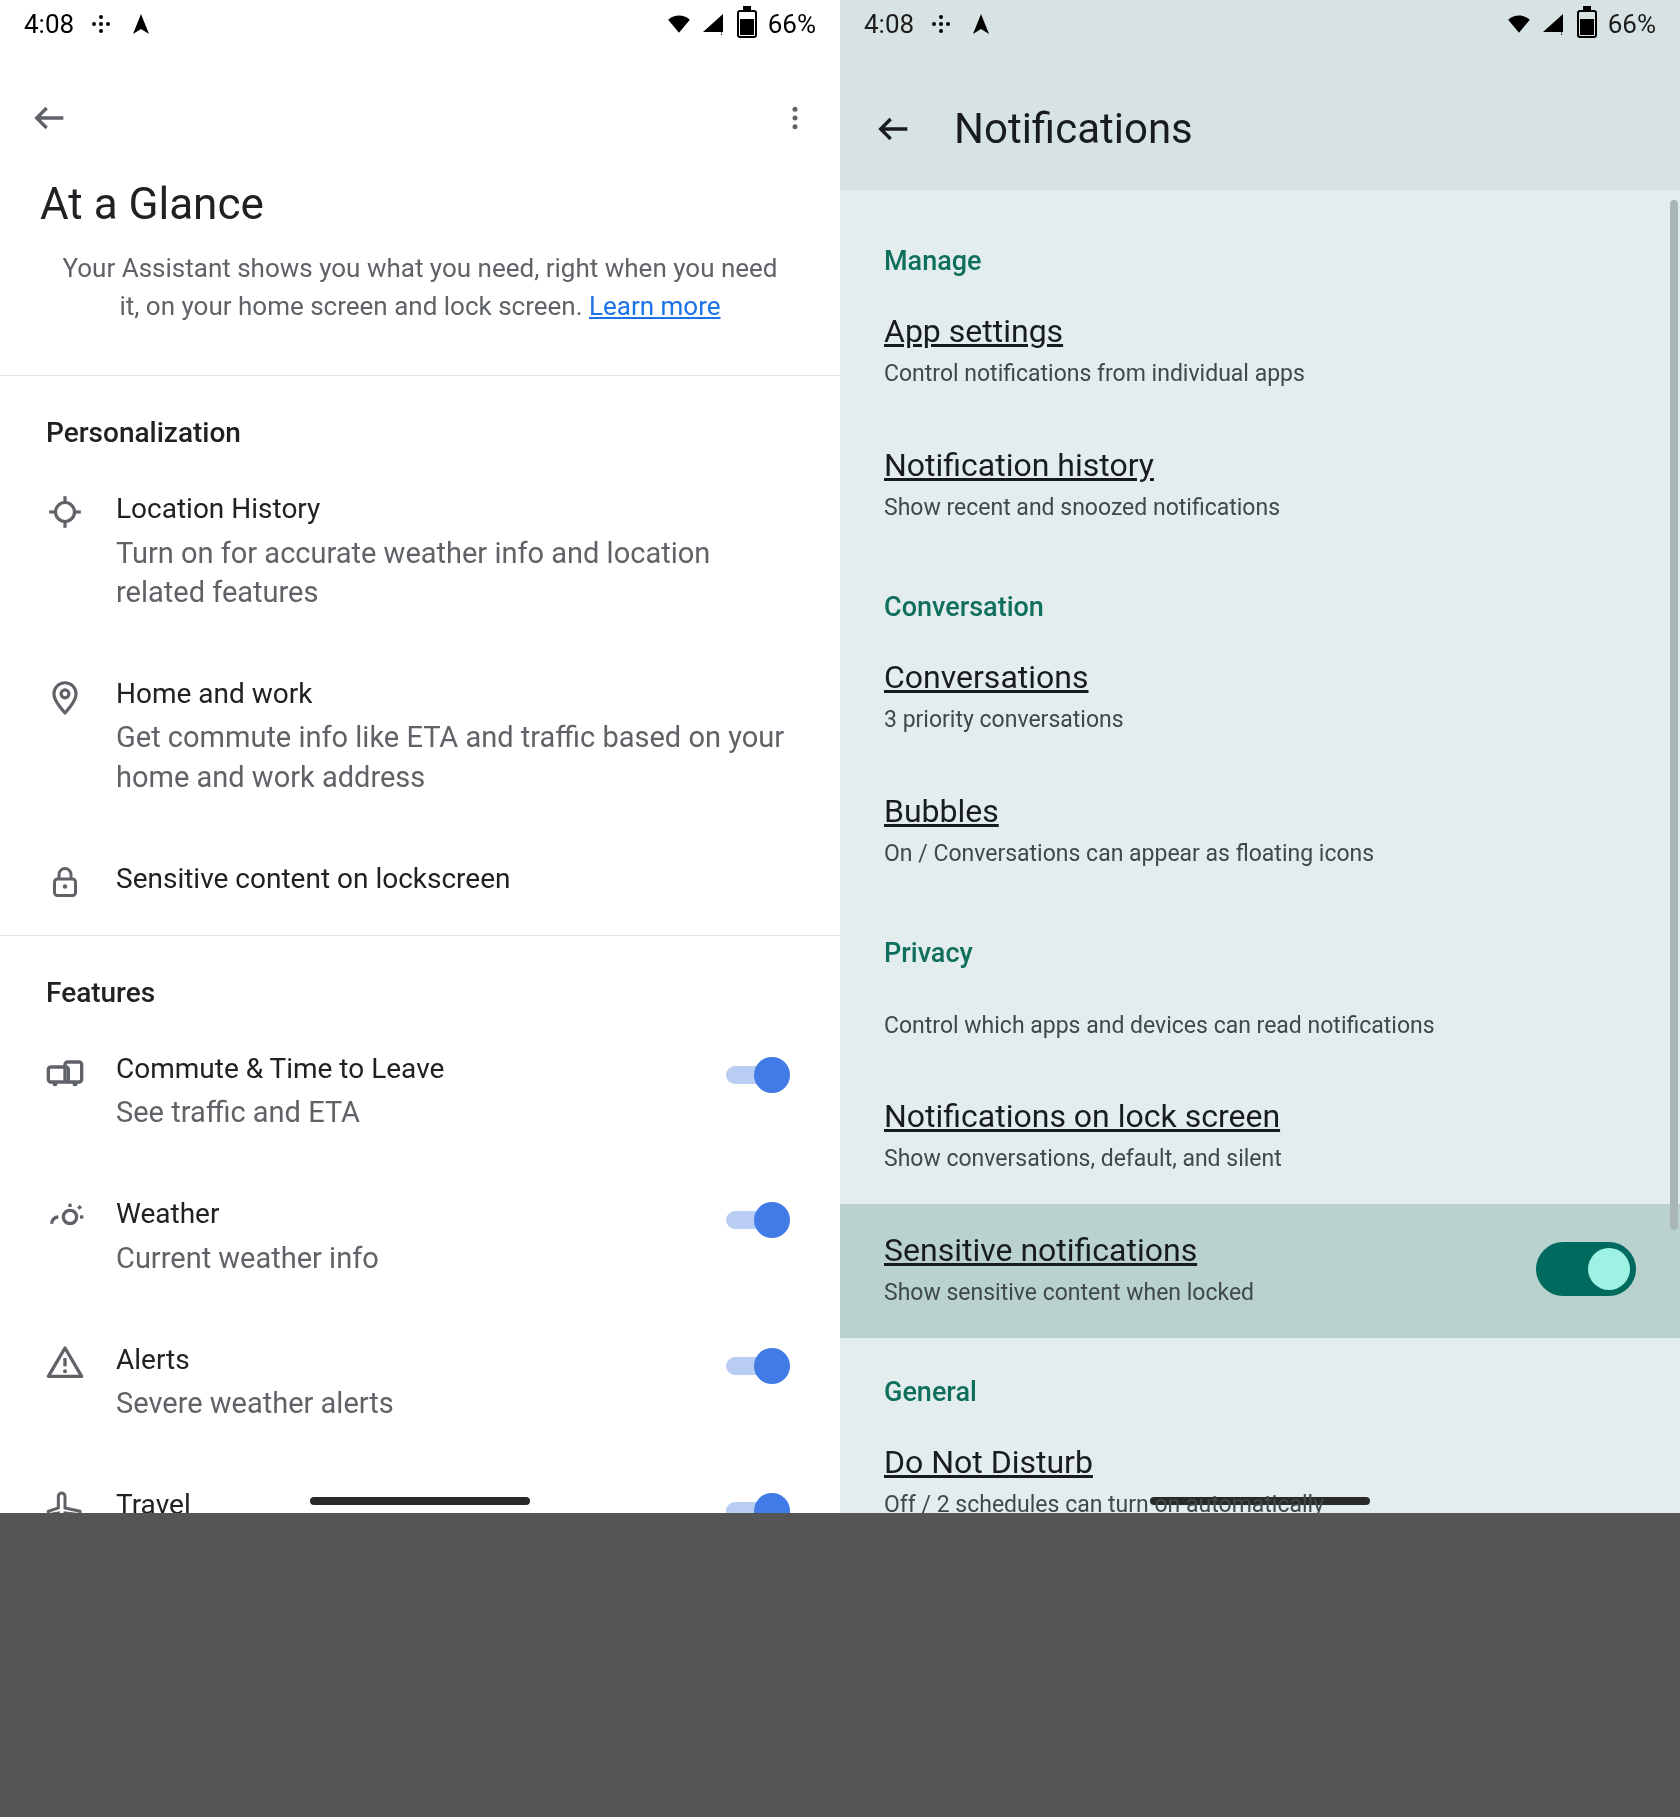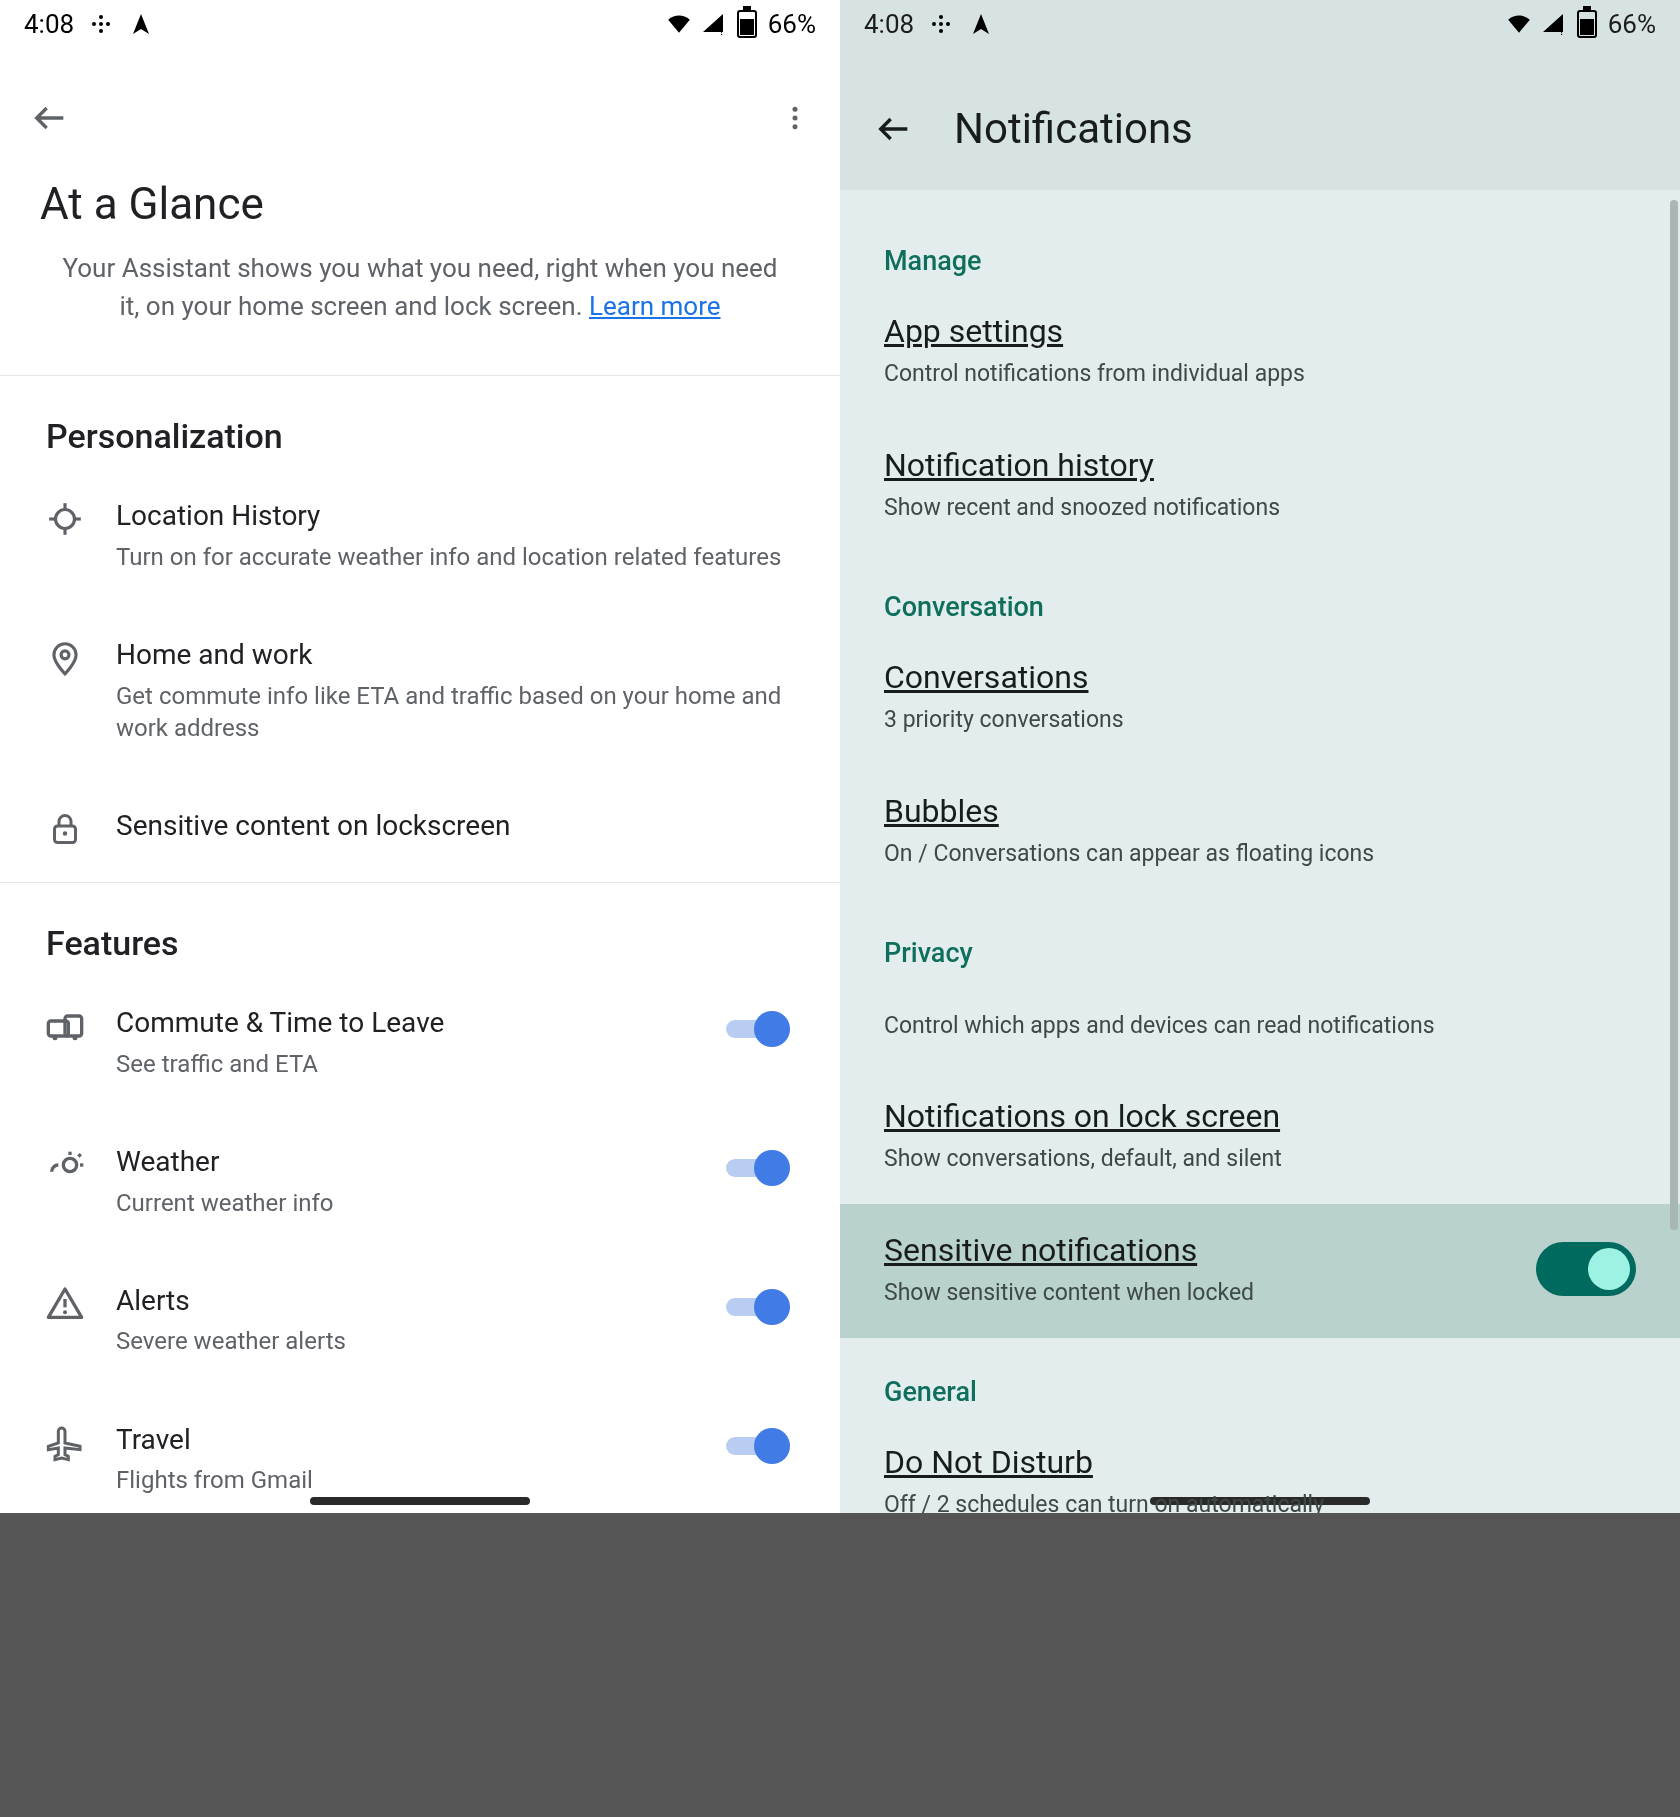--- a/index.html
+++ b/index.html
@@ -19,28 +19,28 @@
   .batt { width:20px; height:28px; border:2px solid #000; border-radius:3px; position:relative; }
   .batt::before { content:""; position:absolute; top:-6px; left:50%; transform:translateX(-50%); width:8px; height:4px; background:#000; }
   .batt::after { content:""; position:absolute; left:1px; right:1px; bottom:1px; height:66%; background:#000; }
 
   
   .l-header { padding:40px 30px 0; height:100px; display:flex; align-items:center; justify-content:space-between; }
   .l-back svg, .l-more svg { display:block; }
   .l-title { font-size:44px; font-weight:400; color:#202124; padding:30px 40px 20px; }
   .l-sub { text-align:center; font-size:26px; color:#5f6368; line-height:1.45; padding:0 50px 40px; }
   .l-sub a { color:#1a73e8; text-decoration:underline; }
-  .l-section-hd { font-size:34px; font-weight:500; color:#202124; padding:40px 46px 10px; }
+  .l-section-hd { font-size:28px; font-weight:500; color:#202124; padding:40px 46px 10px; }
   .l-section { border-top:1px solid #e5e5e5; border-bottom:1px solid #e5e5e5; margin-top:0; }
   .l-section.first { border-top:1px solid #e5e5e5; border-bottom:1px solid #e5e5e5; margin-top:10px; }
   .l-row { display:flex; align-items:flex-start; gap:30px; padding:32px 44px; }
   .l-row .ic { width:42px; height:42px; color:#5f6368; flex:0 0 42px; display:flex; align-items:center; justify-content:center; }
   .l-row .txt { flex:1; }
   .l-row .title { font-size:28px; color:#202124; line-height:1.3; }
-  .l-row .sub { font-size:24px; color:#5f6368; margin-top:6px; line-height:1.35; }
+  .l-row .sub { font-size:29px; color:#5f6368; margin-top:6px; line-height:1.35; }
   .l-row .toggle { flex:0 0 70px; margin-top:6px; }
 
   .switch { position:relative; width:64px; height:36px; }
   .switch .track { position:absolute; top:9px; left:0; right:0; height:18px; border-radius:10px; background:#b9cdf2; }
   .switch .thumb { position:absolute; top:0; right:0; width:36px; height:36px; border-radius:50%; background:#417be6; }
 
   .partial-row { opacity:1; height:70px; overflow:hidden; }
 
   .l-navbar { position:absolute; bottom:8px; left:50%; transform:translateX(-50%); width:220px; height:8px; background:#2a2a2a; border-radius:4px; }
 

